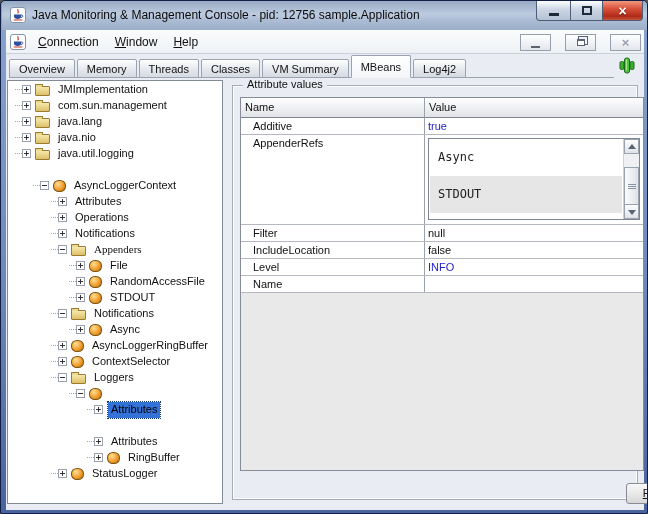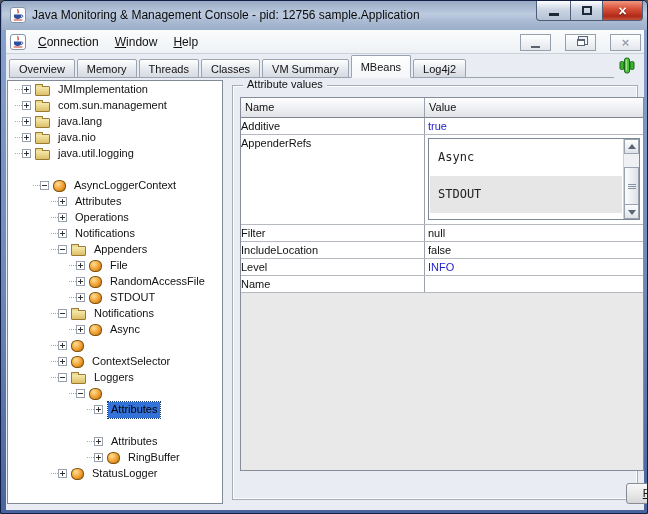--- a/index.html
+++ b/index.html
@@ -72,21 +72,21 @@
   .scrollpane{position:absolute;left:7px;top:11px;width:404px;height:374px;border:1px solid #868d98;
     background:#e9e9e9;overflow:hidden;}
   .thead{display:flex;height:20px;}
   .hcell{height:20px;line-height:19px;padding:0 4px;background:linear-gradient(#ffffff,#e0e3e8);
     border-right:1px solid #9aa1ab;border-bottom:1px solid #80868f;}
   .hcell.c0{width:184px;}
   .hcell.c1{flex:1;border-right:none;}
   .tbody{background:#fff;}
   .arow{display:flex;height:17px;border-bottom:1px solid #b4b8bf;background:#fff;}
   .arow.tall{height:90px;}
-  .acell{height:100%;line-height:16px;padding:0 0;white-space:nowrap;overflow:hidden;}
+  .acell{height:100%;line-height:16px;padding:0 12px;white-space:nowrap;overflow:hidden;}
   .acell.name{width:184px;border-right:1px solid #9aa1ab;}
   .acell.val{flex:1;position:relative;padding:0 3px;}
   .arow.tall .acell.val{padding:0;}
   .ilist{position:absolute;left:3px;top:3px;right:3px;bottom:4px;border:1px solid #7e8894;background:#fff;}
   .iitem{position:absolute;left:1px;right:17px;height:37px;line-height:37px;padding-left:8px;
     font-family:"DejaVu Sans Mono",monospace;font-size:12px;color:#222;}
   .iitem.i0{top:0;}
   .iitem.i1{top:37px;background:#e6e6e6;}
   .sb{position:absolute;right:0;top:0;bottom:0;width:16px;background:#eef0f3;border-left:1px solid #cdd1d7;}
   .sbtn{position:absolute;left:0;width:15px;height:15px;background:linear-gradient(#fdfdfd,#dfe3e9);border:1px solid #9aa2ae;}
@@ -223,21 +223,21 @@
           <div class="trow" style="top: 129px;">
             <div class="stub" style="left: 43px;"></div>
             <div class="handle collapsed" style="left: 50px;"></div>
             <div class="tlabel" style="left: 64px;">Operations</div>
           </div>
           <div class="trow" style="top: 145px;">
             <div class="stub" style="left: 43px;"></div>
             <div class="handle collapsed" style="left: 50px;"></div>
             <div class="tlabel" style="left: 64px;">Notifications</div>
           </div>
-          <div class="trow" style="top: 161px;">
+          <div class="trow" style="top: 161px; font-family: Liberation Serif, serif;">
             <div class="stub" style="left: 43px;"></div>
             <div class="handle expanded" style="left: 50px;"></div>
             <div class="ficon" style="left: 63px;"></div>
             <div class="tlabel" style="left: 83px;">Appenders</div>
           </div>
           <div class="trow" style="top: 177px;">
             <div class="stub" style="left: 61px;"></div>
             <div class="handle collapsed" style="left: 68px;"></div>
             <div class="micon" style="left: 81px;"></div>
             <div class="tlabel" style="left: 99px;">File</div>
@@ -263,20 +263,21 @@
           <div class="trow" style="top: 241px;">
             <div class="stub" style="left: 61px;"></div>
             <div class="handle collapsed" style="left: 68px;"></div>
             <div class="micon" style="left: 81px;"></div>
             <div class="tlabel" style="left: 99px;">Async</div>
           </div>
           <div class="trow" style="top: 257px;">
             <div class="stub" style="left: 43px;"></div>
             <div class="handle collapsed" style="left: 50px;"></div>
             <div class="micon" style="left: 63px;"></div>
+            <div class="tlabel" style="left: 81px;">AsyncLoggerRingBuffer</div>
           </div>
           <div class="trow" style="top: 273px;">
             <div class="stub" style="left: 43px;"></div>
             <div class="handle collapsed" style="left: 50px;"></div>
             <div class="micon" style="left: 63px;"></div>
             <div class="tlabel" style="left: 81px;">ContextSelector</div>
           </div>
           <div class="trow" style="top: 289px;">
             <div class="stub" style="left: 43px;"></div>
             <div class="handle expanded" style="left: 50px;"></div>

